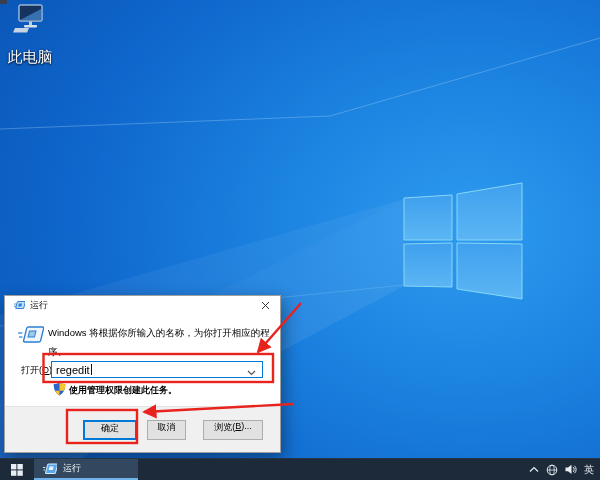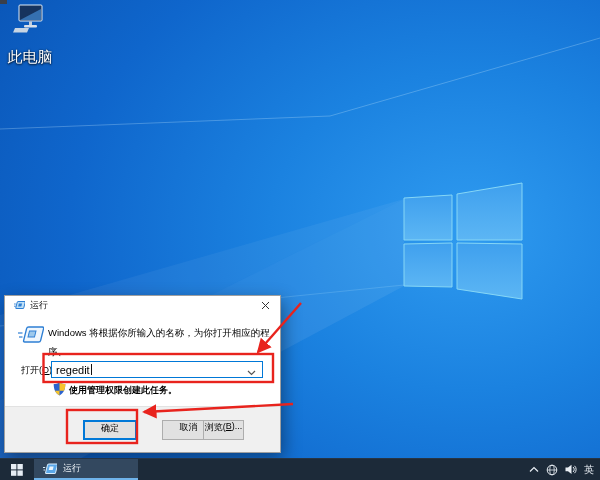--- a/index.html
+++ b/index.html
@@ -36,22 +36,22 @@
   .combo .dd{margin-left:auto;padding:2px 6px 0 2px;}
   .uac-shield{position:absolute;left:48px;top:86px;}
   .uac-note{position:absolute;left:64px;top:88px;font-size:9px;color:#000;font-weight:bold;}
   .dlg-footer{position:absolute;left:0;right:0;bottom:0;height:45px;background:#f0f0f0;
               border-top:1px solid #e2e2e2;}
   .btn{position:absolute;top:13px;height:20px;background:#e1e1e1;border:1px solid #adadad;
        box-sizing:border-box;font-size:9px;color:#000;display:flex;align-items:flex-start;
        justify-content:center;padding:0;font-family:inherit;}
   .btn u{text-decoration:underline;text-underline-offset:1px;}
   #btn-ok{left:78px;width:54px;border:2px solid #0078d7;}
-  #btn-cancel{left:157px;width:53px;}
-  #btn-browse{left:198px;width:41px;}
+  #btn-cancel{left:142px;width:39px;}
+  #btn-browse{left:198px;width:60px;}
 
   
   .taskbar{position:absolute;left:0;bottom:0;width:600px;height:22px;background:#1c2a39;
            z-index:20;display:flex;align-items:stretch;border-top:1px solid rgba(255,255,255,.05);box-sizing:border-box;}
   .startbtn{width:34px;display:flex;align-items:center;justify-content:center;}
   .taskbtn{width:104px;background:#33485f;border-bottom:2px solid #6fb3ea;box-sizing:border-box;
            display:flex;align-items:center;gap:6px;padding-left:9px;}
   .taskbtn .tlabel{font-size:9px;color:#eef3f8;}
   .tray{margin-left:auto;display:flex;align-items:center;gap:7px;padding-right:6px;}
   .tray .ime{font-size:10px;color:#e9eef4;}

